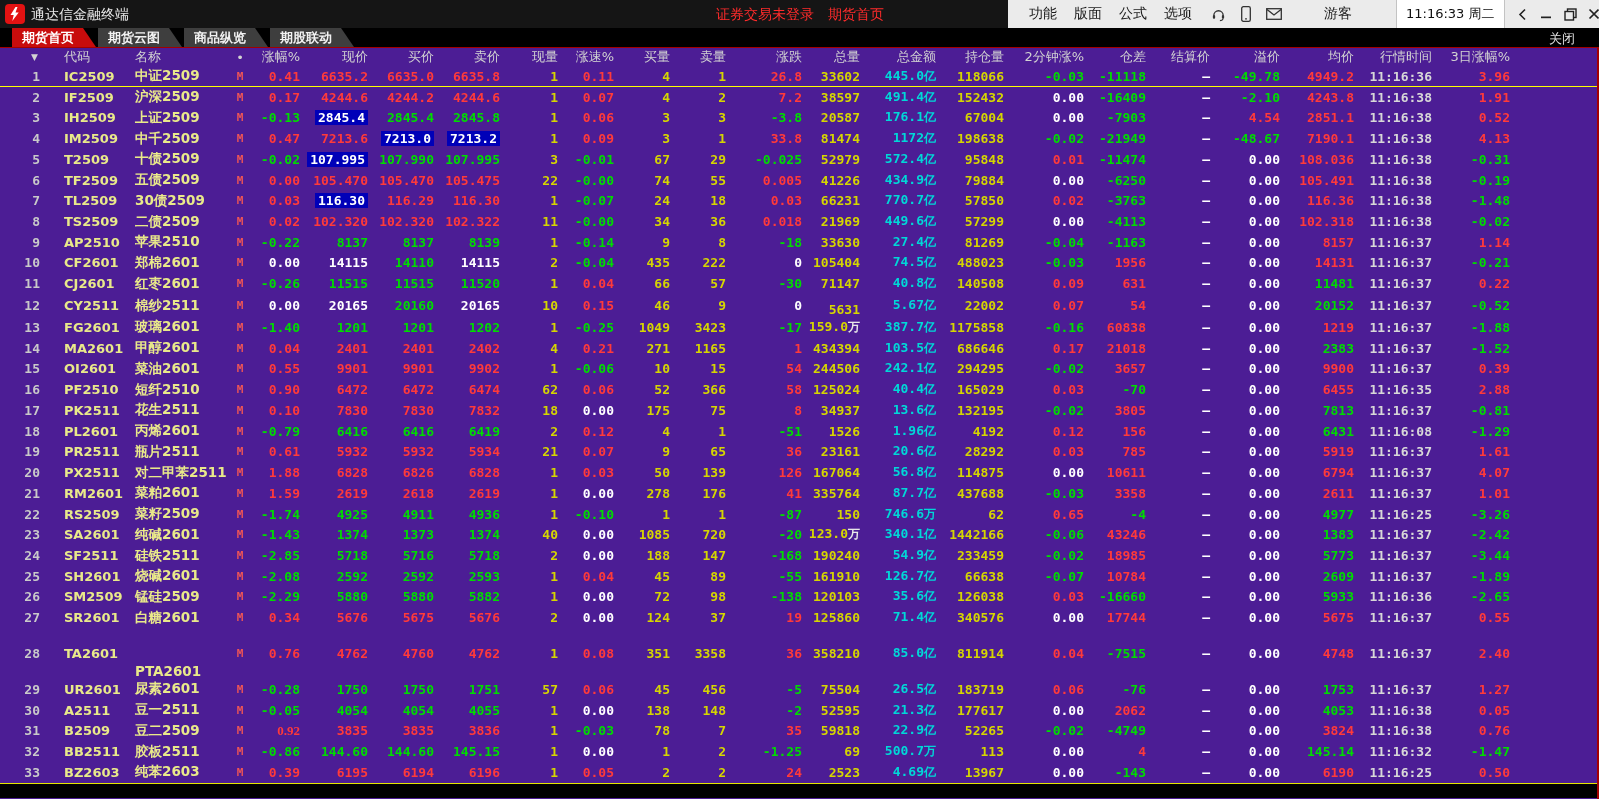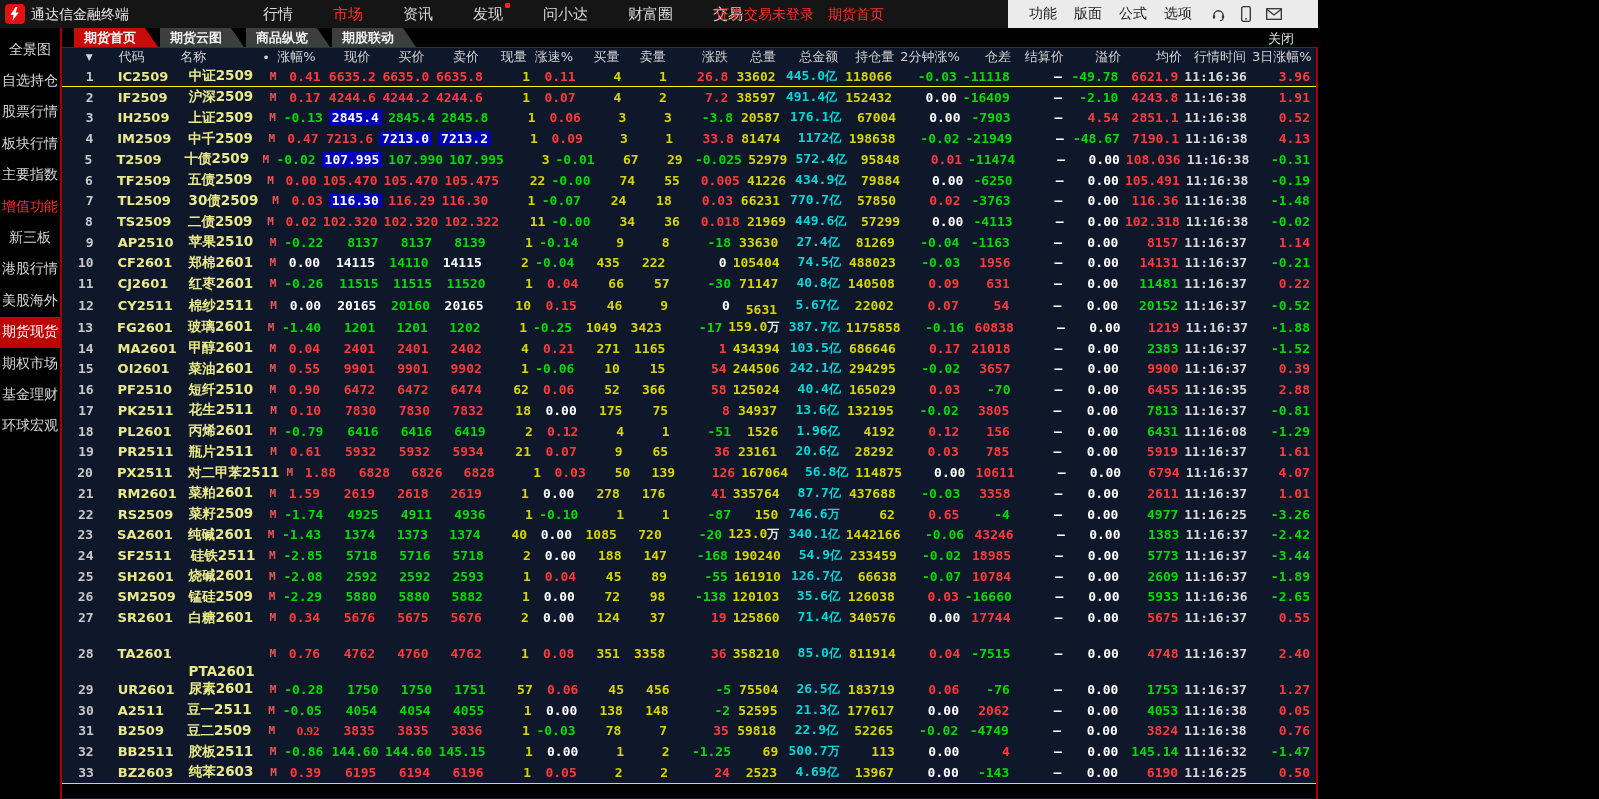--- a/index.html
+++ b/index.html
@@ -1,16 +1,16 @@
 <!DOCTYPE html>
 <html><head>
 <meta charset="utf-8">
 <style>
   html,body{margin:0;padding:0;background:#000;}
-  #app{position:relative;width:1318px;height:799px;background:#0f172a;overflow:hidden;
+  #app{position:relative;width:1599px;height:799px;background:#4c1d95;overflow:hidden;
        font-family:"DejaVu Sans","Liberation Sans",sans-serif;}
   
   .titlebar{position:relative;height:28px;background:#151515;white-space:nowrap;}
   .logo{position:absolute;left:5px;top:4px;width:20px;height:20px;}
   .appname{position:absolute;left:31px;top:0;line-height:28px;color:#e8e8e8;font-size:14px;}
   .menus{position:absolute;left:263px;top:0;height:28px;display:flex;align-items:center;gap:40px;}
   .mi{color:#d9d9d9;font-size:15px;position:relative;cursor:default;}
   .mi.accent{color:#ff2d2d;}
   .mi .dot{position:absolute;top:-2px;right:-7px;width:5px;height:5px;background:#ff2020;border-radius:1px;}
   .alert{position:absolute;left:716px;top:0;line-height:28px;font-size:14px;color:#ff2b2b;}
@@ -74,29 +74,20 @@
 <div id="app">
 
   <div class="titlebar">
     <span class="logo">
       <svg width="20" height="20" viewBox="0 0 20 20">
         <rect x="0" y="0" width="20" height="20" rx="4" fill="#e31212"></rect>
         <path d="M10.5 3 L5.5 11 h3.2 l-1.4 6 6.4-8.5 h-3.2 l2-5.5 z" fill="#ffffff"></path>
       </svg>
     </span>
     <span class="appname">通达信金融终端</span>
-    <div class="menus" id="menus">
-        <span class="mi">行情</span>
-        <span class="mi accent">市场</span>
-        <span class="mi">资讯</span>
-        <span class="mi">发现<i class="dot"></i></span>
-        <span class="mi">问小达</span>
-        <span class="mi">财富圈</span>
-        <span class="mi">交易</span>
-      </div>
     <div class="alert">
       <span>证券交易未登录</span><span>期货首页</span>
     </div>
     <div class="tblight">
       <div class="rmenus" id="rmenus">
           <span class="rmi">功能</span>
           <span class="rmi">版面</span>
           <span class="rmi">公式</span>
           <span class="rmi">选项</span>
         </div>
@@ -144,35 +135,20 @@
         <span class="wbtn">
           <svg width="12" height="12" viewBox="0 0 12 12">
               <path d="M1.5 1.5 L10.5 10.5 M10.5 1.5 L1.5 10.5" stroke="#222" stroke-width="1.7"></path>
             </svg>
         </span>
       </div>
     </div>
   </div>
 
   <div class="bodyrow">
-    <div class="sidebar" id="sidebar">
-        <div class="sbitem">全景图</div>
-        <div class="sbitem">自选持仓</div>
-        <div class="sbitem">股票行情</div>
-        <div class="sbitem">板块行情</div>
-        <div class="sbitem">主要指数</div>
-        <div class="sbitem accent">增值功能</div>
-        <div class="sbitem">新三板</div>
-        <div class="sbitem">港股行情</div>
-        <div class="sbitem">美股海外</div>
-        <div class="sbitem active">期货现货</div>
-        <div class="sbitem">期权市场</div>
-        <div class="sbitem">基金理财</div>
-        <div class="sbitem">环球宏观</div>
-      </div>
 
     <div class="maincol">
       <div class="tabbar">
         <div id="tabs" style="display:flex;">
             <div class="tab active">期货首页</div>
             <div class="tab">期货云图</div>
             <div class="tab">商品纵览</div>
             <div class="tab">期股联动</div>
           </div>
         <span class="closelbl">关闭</span>
@@ -220,21 +196,21 @@
               <div class="cell" style="width: 56px;"><span class="c-y">4</span></div>
               <div class="cell" style="width: 56px;"><span class="c-y">1</span></div>
               <div class="cell" style="width: 76px;"><span class="c-r">26.8</span></div>
               <div class="cell" style="width: 58px;"><span class="c-y">33602</span></div>
               <div class="cell" style="width: 76px;"><span class="c-c">445.0<span class="sfx">亿</span></span></div>
               <div class="cell" style="width: 68px;"><span class="c-y">118066</span></div>
               <div class="cell" style="width: 80px;"><span class="c-g">-0.03</span></div>
               <div class="cell" style="width: 62px;"><span class="c-g">-11118</span></div>
               <div class="cell" style="width: 64px;"><span class="c-w">—</span></div>
               <div class="cell" style="width: 70px;"><span class="c-g">-49.78</span></div>
-              <div class="cell" style="width: 74px;"><span class="c-r">6621.9</span></div>
+              <div class="cell" style="width: 74px;"><span class="c-r">4949.2</span></div>
               <div class="cell" style="width: 78px;"><span class="c-t">11:16:36</span></div>
               <div class="cell" style="width: 78px;"><span class="c-r">3.96</span></div>
             </div>
             <div class="drow">
               <div class="cell rownum" style="width: 50px;">2</div>
               <div class="cell left code" style="width: 68px;">IF2509</div>
               <div class="cell left name" style="width: 108px;">沪深2509</div>
               <div class="cell mark" style="width: 28px;">M</div>
               <div class="cell" style="width: 52px;"><span class="c-r">0.17</span></div>
               <div class="cell" style="width: 68px;"><span class="c-r">4244.6</span></div>
@@ -777,21 +753,21 @@
               <div class="cell" style="width: 62px;"><span class="c-r">43246</span></div>
               <div class="cell" style="width: 64px;"><span class="c-w">—</span></div>
               <div class="cell" style="width: 70px;"><span class="c-w">0.00</span></div>
               <div class="cell" style="width: 74px;"><span class="c-g">1383</span></div>
               <div class="cell" style="width: 78px;"><span class="c-t">11:16:37</span></div>
               <div class="cell" style="width: 78px;"><span class="c-g">-2.42</span></div>
             </div>
             <div class="drow">
               <div class="cell rownum" style="width: 50px;">24</div>
               <div class="cell left code" style="width: 68px;">SF2511</div>
-              <div class="cell left name" style="width: 108px; text-align: right;">硅铁2511</div>
+              <div class="cell left name" style="width: 108px;">硅铁2511</div>
               <div class="cell mark" style="width: 28px;">M</div>
               <div class="cell" style="width: 52px;"><span class="c-g">-2.85</span></div>
               <div class="cell" style="width: 68px;"><span class="c-g">5718</span></div>
               <div class="cell" style="width: 66px;"><span class="c-g">5716</span></div>
               <div class="cell" style="width: 66px;"><span class="c-g">5718</span></div>
               <div class="cell" style="width: 58px;"><span class="c-y">2</span></div>
               <div class="cell" style="width: 56px;"><span class="c-w">0.00</span></div>
               <div class="cell" style="width: 56px;"><span class="c-y">188</span></div>
               <div class="cell" style="width: 56px;"><span class="c-y">147</span></div>
               <div class="cell" style="width: 76px;"><span class="c-g">-168</span></div>

